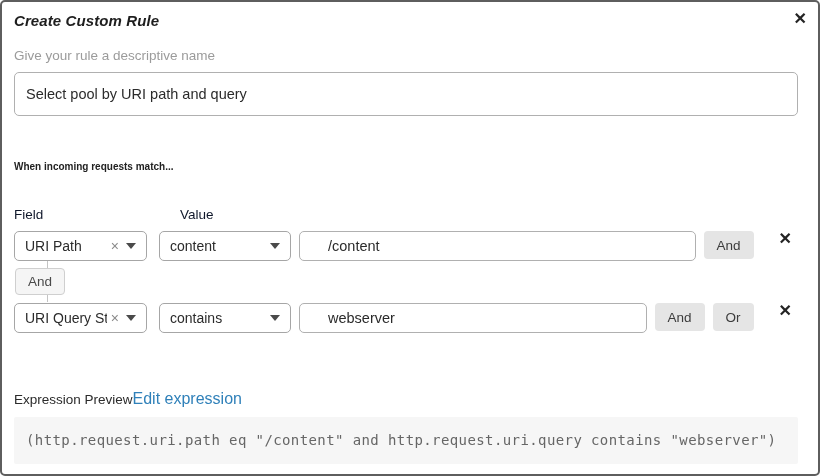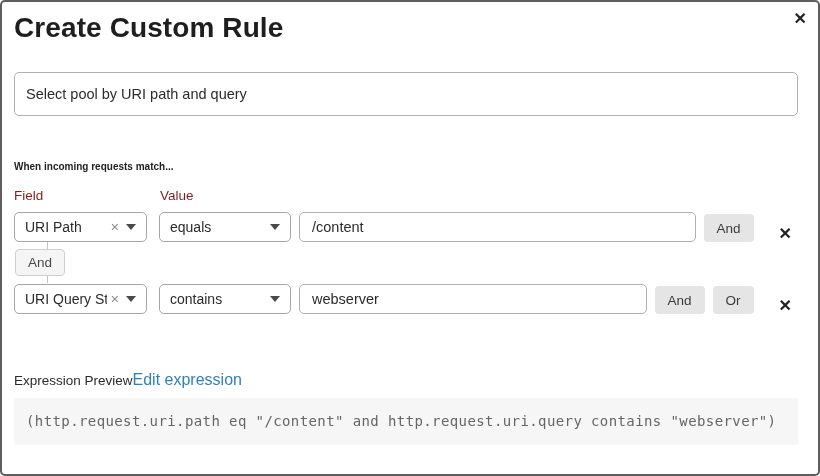--- a/index.html
+++ b/index.html
@@ -12,24 +12,25 @@
     height: 476px;
     background: #fff;
     border: 2px solid #5e5e5e;
     border-radius: 5px;
     padding: 10px 20px 0 12px;
     overflow: hidden;
   }
 
   
   .dialog-title {
-    font-size: 28px;
+    font-size: 15px;
     font-weight: 700;
     color: #1e1e1e;
     letter-spacing: 0.1px;
+    font-style: italic;
   }
   .close-btn {
     position: absolute;
     top: 7px;
     right: 9px;
     border: none;
     background: transparent;
     font-size: 16px;
     font-weight: 700;
     color: #242424;
@@ -57,31 +58,32 @@
 
   
   .match-heading {
     margin-top: 45px;
     font-size: 10px;
     font-weight: 700;
     color: #222;
   }
   .col-labels {
     display: flex;
-    margin-top: 16px;
+    margin-top: 35px;
     font-size: 13.5px;
-    color: #7f1d1d;
+    color: #0f172a;
+    gap: 20px;
   }
   .col-labels .col-field { width: 145px; }
   .col-labels .col-operator { width: 140px; }
   .col-labels .col-value { flex: 1; padding-left: 1px; }
 
   .condition-row {
     display: flex;
-    align-items: flex-end;
+    align-items: flex-start;
     margin-top: 9px;
     height: 30px;
   }
   .select-box {
     height: 30px;
     border: 1px solid #a6a6a6;
     border-radius: 5px;
     background: #fff;
     display: flex;
     align-items: center;
@@ -109,21 +111,21 @@
     border-left: 5px solid transparent;
     border-right: 5px solid transparent;
     border-top: 6px solid #4a4a4a;
     flex: none;
   }
   .value-input {
     flex: 1;
     height: 30px;
     border: 1px solid #b0b0b0;
     border-radius: 5px;
-    padding: 0 12px;
+    padding: 0 28px;
     font-size: 14.5px;
     color: #2b2b2b;
     font-family: "Liberation Sans", sans-serif;
     outline: none;
     min-width: 0;
   }
   .logic-btn {
     height: 28px;
     margin-left: 8px;
     padding: 0 13px;
@@ -197,38 +199,39 @@
 </style>
 </head>
 <body>
 
 <div class="dialog">
 
   <div class="dialog-title">Create Custom Rule</div>
   <button class="close-btn">✕</button>
 
   <div class="rule-name-section">
+    <div class="helper-text">Give your rule a descriptive name</div>
     <input class="name-input" type="text" value="Select pool by URI path and query" style="">
   </div>
 
   <div class="match-heading">When incoming requests match...</div>
 
   <div class="col-labels">
     <span class="col-field">Field</span>
     <span class="col-value">Value</span>
   </div>
 
   <div class="condition-row">
     <div class="select-box field-select">
       <span class="select-label">URI Path</span>
       <span class="clear-x">×</span>
       <span class="caret"></span>
     </div>
     <div class="select-box operator-select">
-      <span class="select-label">equals</span>
+      <span class="select-label">content</span>
       <span class="caret"></span>
     </div>
     <input class="value-input" type="text" value="/content" style="">
     <button class="logic-btn">And</button>
     <button class="delete-btn">✕</button>
   </div>
 
   <div class="connector">
     <div class="connector-line"></div>
     <span class="connector-badge">And</span>

